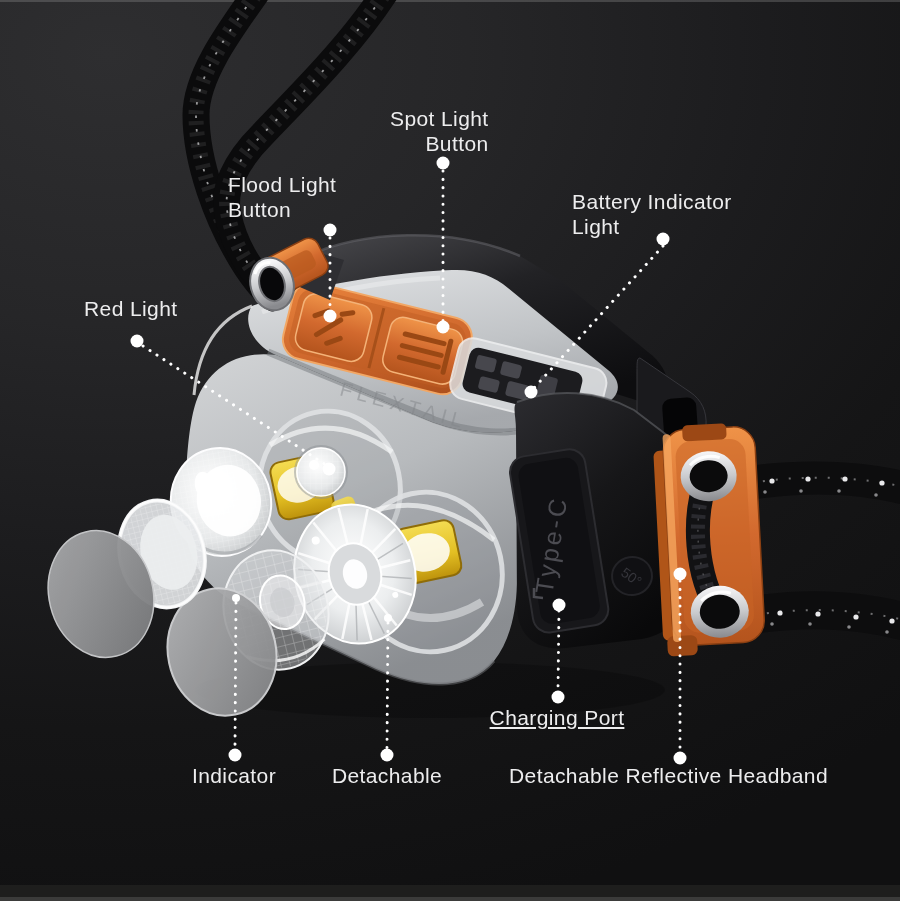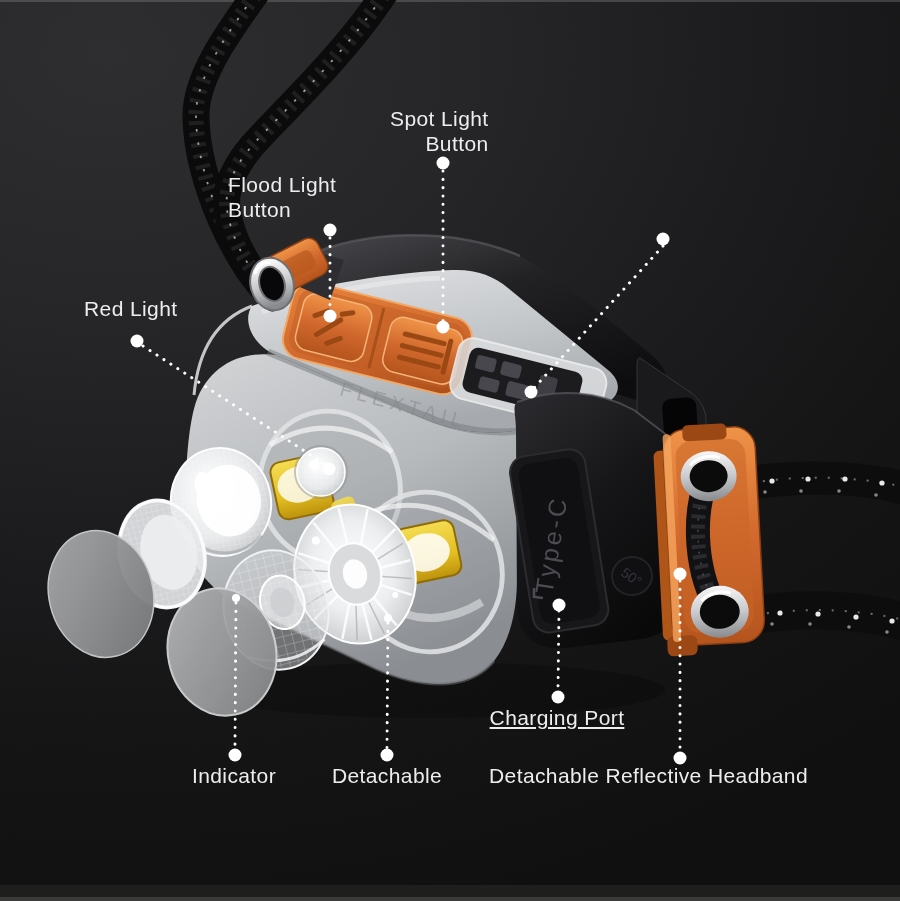--- a/index.html
+++ b/index.html
@@ -20,21 +20,21 @@
     white-space:nowrap;
   }
   .callout span{display:block;}
   .c-spot{left:390px;top:106px;text-align:right;}
   .c-flood{left:228px;top:172px;}
   .c-battery{left:572px;top:189px;}
   .c-red{left:84px;top:296px;}
   .c-charging{left:557px;top:705px;transform:translateX(-50%);text-decoration:underline;}
   .c-floodlight{left:234px;top:763px;transform:translateX(-50%);}
   .c-spotlight{left:387px;top:763px;transform:translateX(-50%);}
-  .c-detachable{left:489px;top:763px;}
+  .c-detachable{left:509px;top:763px;}
 </style>
 </head>
 <body>
 
 <div id="stage">
 <svg id="scene" width="900" height="901" viewBox="0 0 900 901">
   <defs>
     <linearGradient id="gradOrange" x1="0" y1="0" x2="0" y2="1">
       <stop offset="0" stop-color="#ef9348"></stop>
           <stop offset="0.5" stop-color="#d2692e"></stop>
@@ -393,20 +393,22 @@
 
   <div class="callout c-spot">
     <span>Spot Light</span>
     <span>Button</span>
   </div>
   <div class="callout c-flood">
     <span>Flood Light</span>
     <span>Button</span>
   </div>
   <div class="callout c-battery">
+    <span>Battery Indicator</span>
+    <span>Light</span>
   </div>
   <div class="callout c-red">
     <span>Red Light</span>
   </div>
   <div class="callout c-charging">
     <span>Charging Port</span>
   </div>
   <div class="callout c-floodlight">
     <span>Indicator</span>
   </div>

